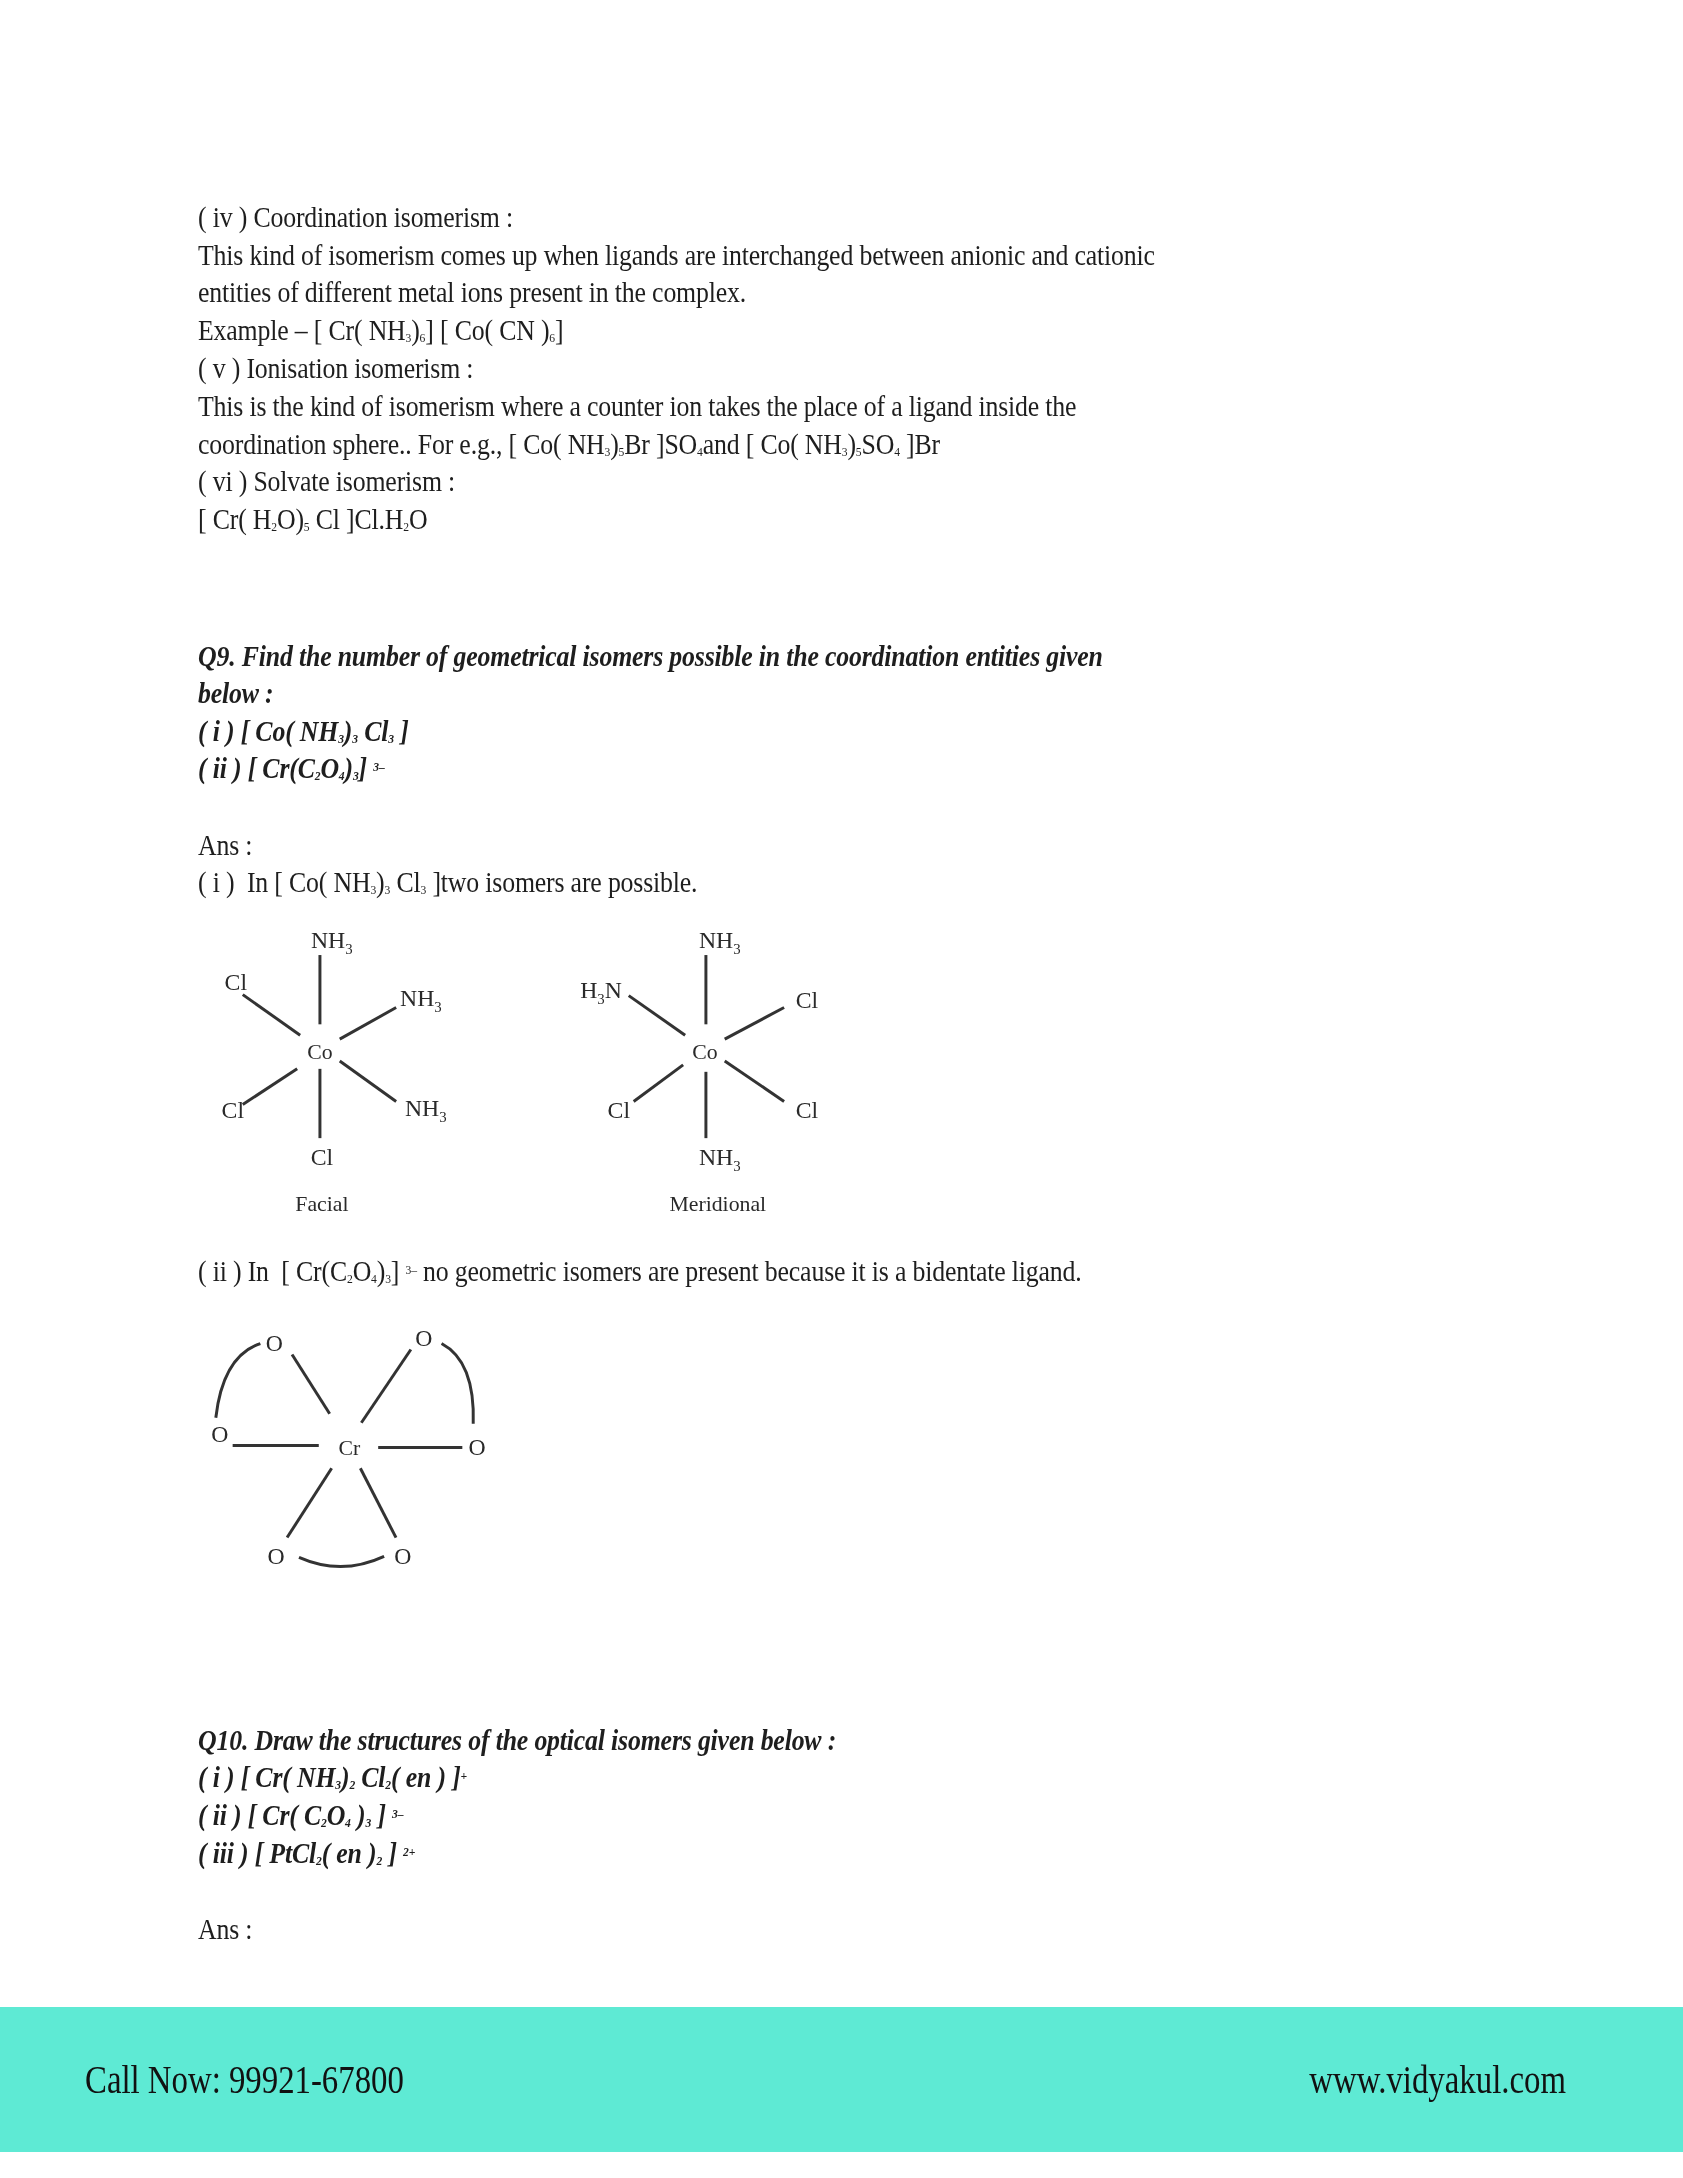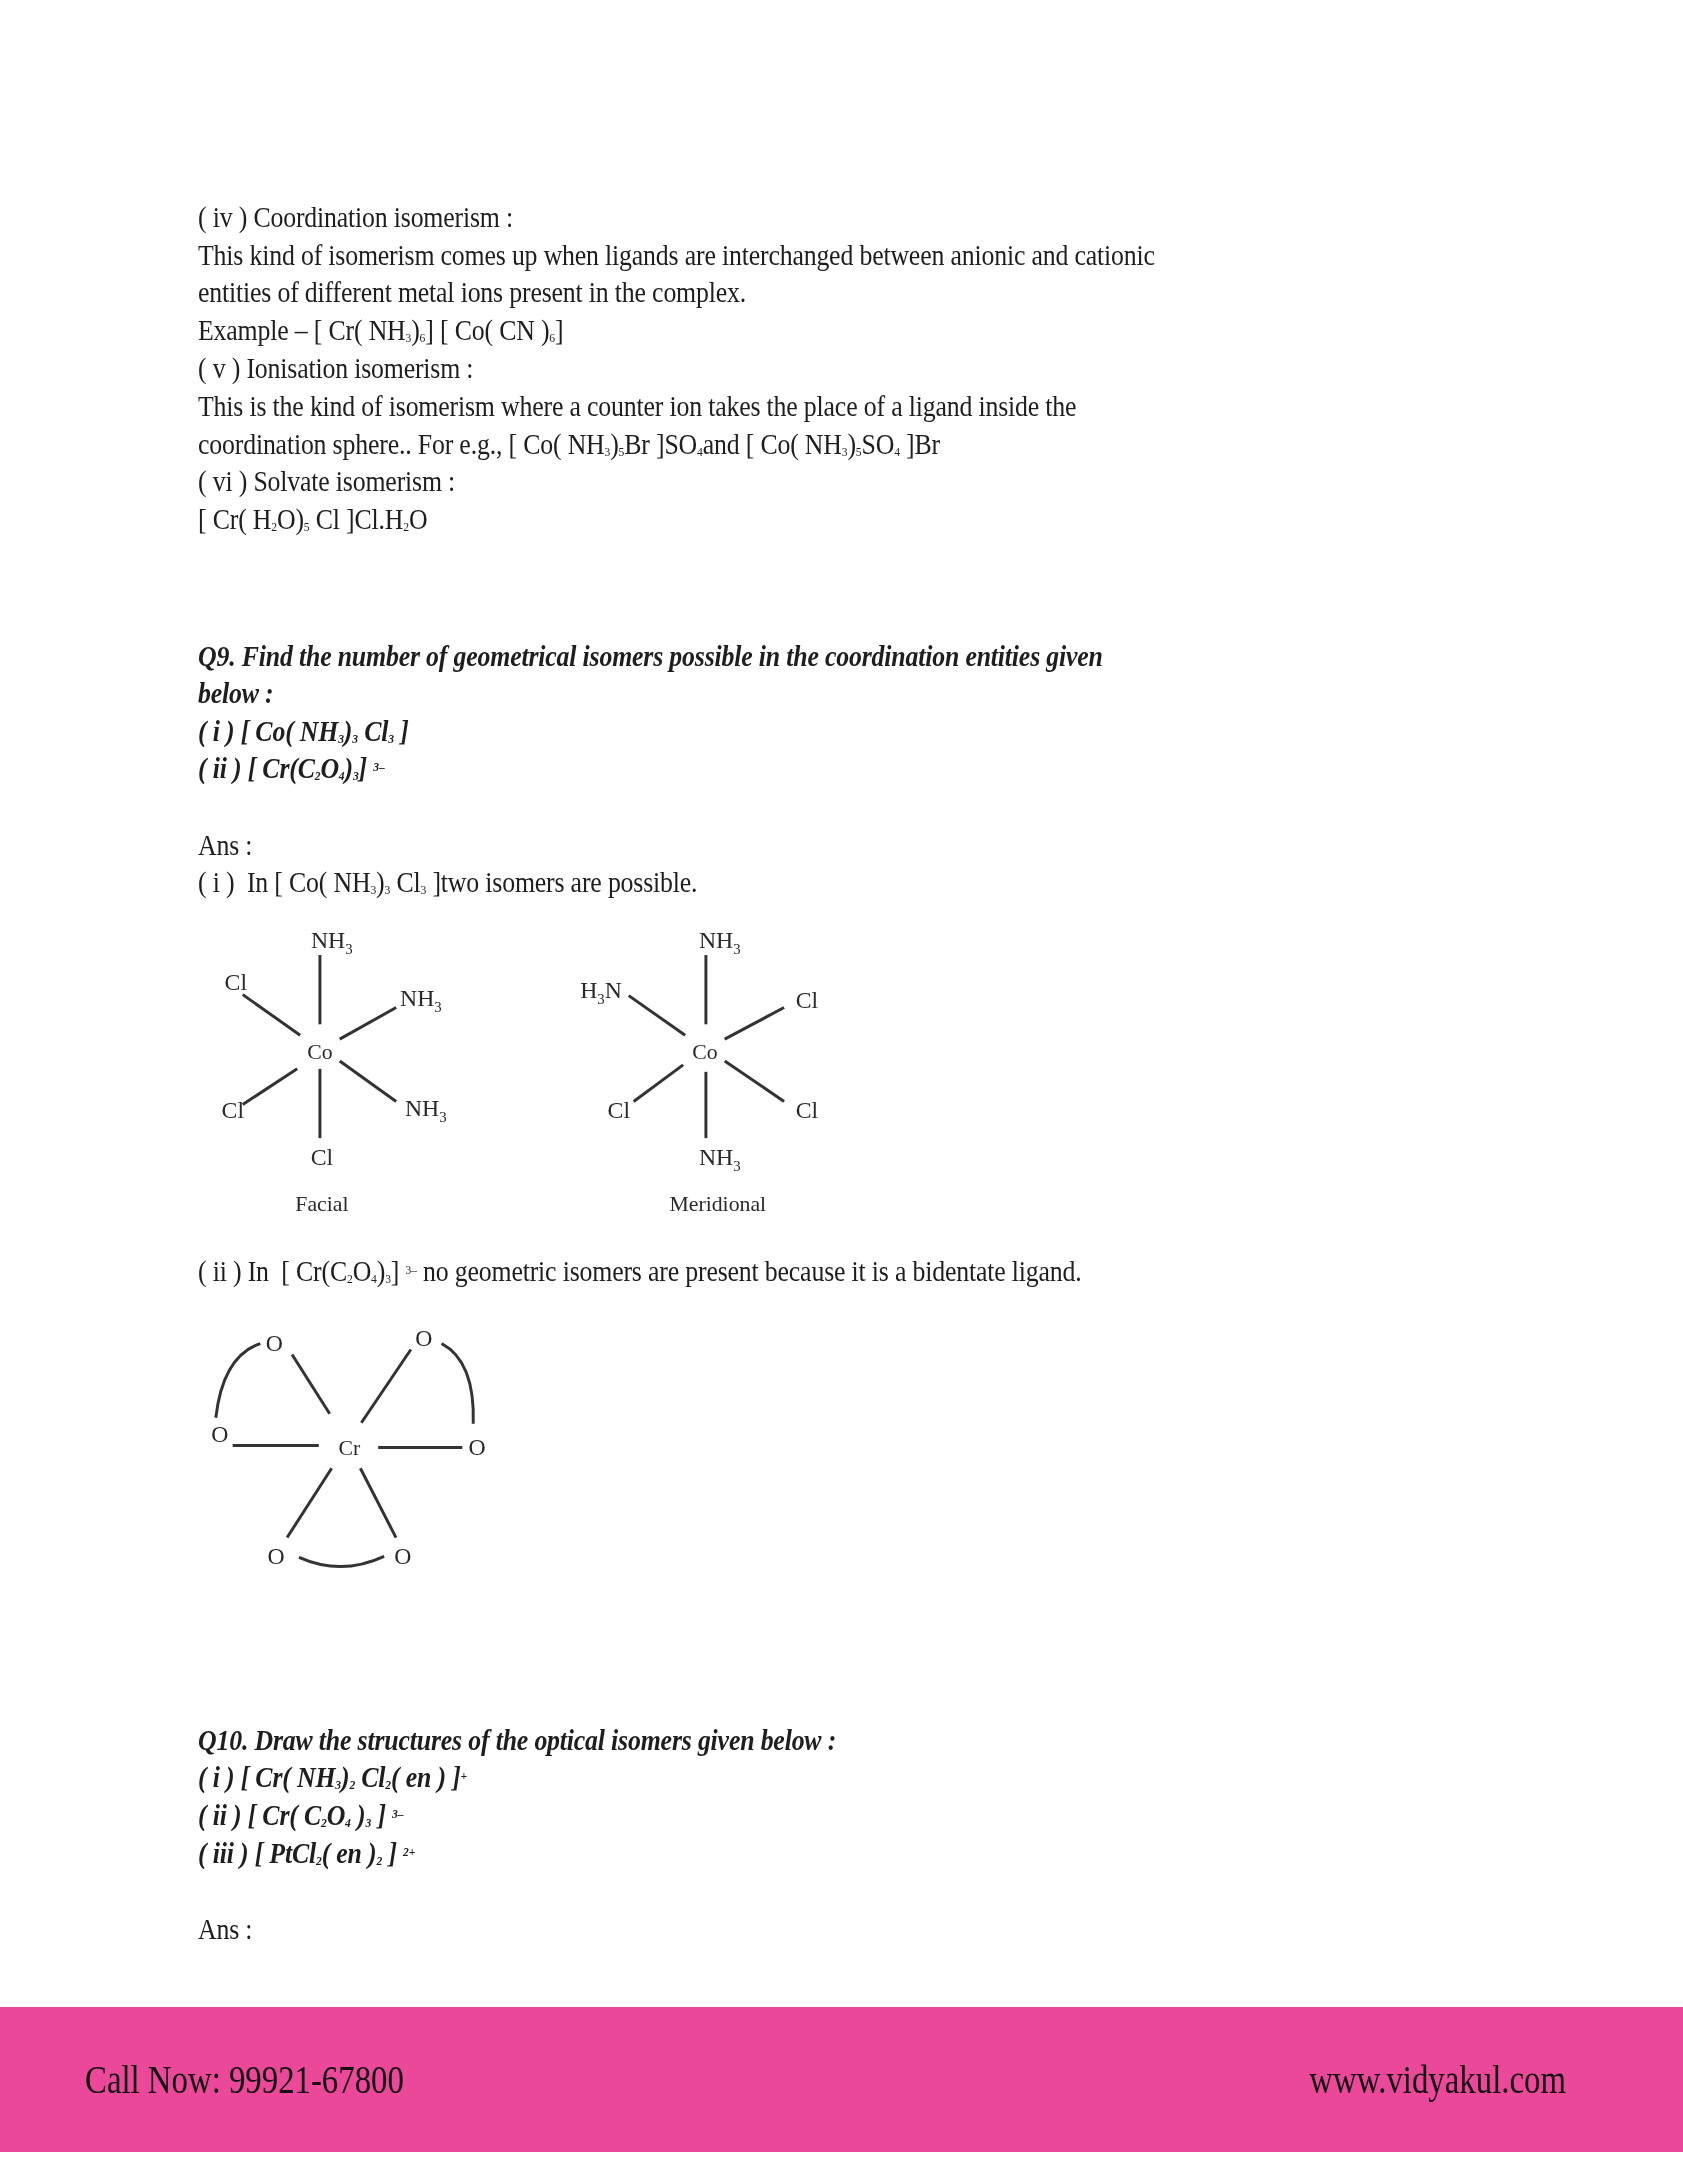--- a/index.html
+++ b/index.html
@@ -97,17 +97,17 @@
   <text x="279" y="1580" font-size="24" text-anchor="middle">O</text>
   <text x="407" y="1580" font-size="24" text-anchor="middle">O</text>
 </svg>
 
 <div class="line q" style="top:1721px">Q10. Draw the structures of the optical isomers given below :</div>
 <div class="line q" style="top:1758px">( i ) [ Cr( NH<sub>3</sub>)<sub>2</sub> Cl<sub>2</sub>( en ) ]<sup>+</sup></div>
 <div class="line q" style="top:1796px">( ii ) [ Cr( C<sub>2</sub>O<sub>4</sub> )<sub>3</sub> ] <sup>3–</sup></div>
 <div class="line q" style="top:1834px">( iii ) [ PtCl<sub>2</sub>( en )<sub>2</sub> ] <sup>2+</sup></div>
 <div class="line" style="top:1910px">Ans :</div>
 
-<div class="footer" id="footer" style="background: #ec4899;">
+<div class="footer" id="footer" style="background: #5eead4;">
   <div class="footer-text" id="call">Call Now: 99921-67800</div>
   <div class="footer-text" id="site">www.vidyakul.com</div>
 </div>
 
 
 </body></html>

